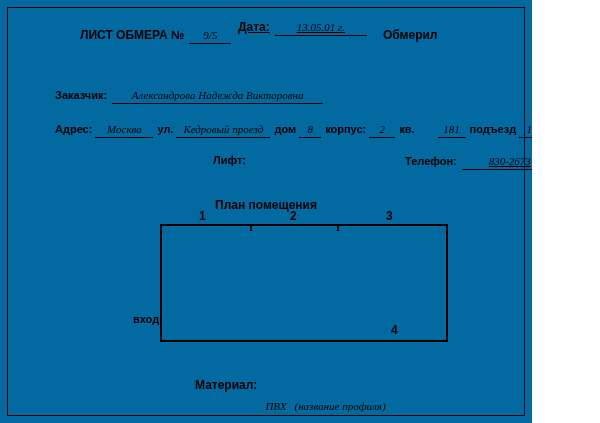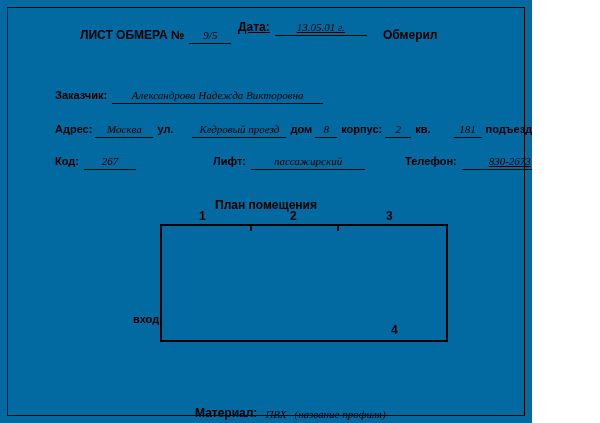--- a/index.html
+++ b/index.html
@@ -26,29 +26,29 @@
     font-style:italic;
     font-size:11px;
     line-height:14px;
     padding:0 3px 1px 3px;
   }
   .pair{display:flex;align-items:baseline;gap:3px;}
   .addr-row{position:absolute;left:55px;top:122px;display:flex;align-items:flex-start;gap:4px;white-space:nowrap;}
   
   .w36{min-width:36px;text-align:center;} .w88{min-width:86px;} .w100{min-width:100px;}
   .w205{min-width:205px;}
-  .w52{min-width:52px;} .w90{min-width:88px;margin-left:16px;} .w18{min-width:16px;}
+  .w52{min-width:52px;} .w90{min-width:88px;} .w18{min-width:16px;}
   .w22{min-width:20px;} .w24{min-width:22px;margin-left:20px;} .w16{min-width:14px;} .w20{min-width:18px;}
   .w48{min-width:46px;} .w110{min-width:108px;} .w92{min-width:90px;text-decoration:underline;}
   .plan-title{position:absolute;left:0;right:0;top:198px;text-align:center;font-weight:bold;font-size:12px;}
   .room-rect{position:absolute;left:160px;top:224px;width:284px;height:114px;border:2px solid #000;}
   .tick{position:absolute;width:2px;height:7px;background:#000;top:224px;}
   .wall-label{position:absolute;font-weight:bold;font-size:12px;}
   .entrance{position:absolute;left:133px;top:313px;font-weight:bold;font-size:11px;}
-  .material-row{position:absolute;left:195px;top:366px;display:flex;align-items:flex-end;gap:8px;}
+  .material-row{position:absolute;left:195px;top:358px;display:flex;align-items:center;gap:8px;}
   .material-val{
     font-family:"Liberation Serif",serif;font-style:italic;font-size:11px;margin-top:42px;
   }
 </style>
 </head>
 <body>
 
 <div class="canvas">
   <div class="border-frame"></div>
 
@@ -93,27 +93,22 @@
     <div class="pair">
       <span class="lbl">подъезд</span>
       <span class="val w16">1</span>
     </div>
     <div class="pair">
       <span class="lbl">этаж</span>
       <span class="val w20">14</span>
     </div>
   </div>
 
-  <div class="grp" style="left:55px;top:154px;">
-    <span class="lbl">Код:</span>
-    <span class="val w48">267</span>
-  </div>
   <div class="grp" style="left:213px;top:154px;">
     <span class="lbl">Лифт:</span>
-    <span class="val w110">пассажирский</span>
   </div>
   <div class="grp" style="left:405px;top:154px;">
     <span class="lbl">Телефон:</span>
     <span class="val w92">830-2673</span>
   </div>
 
   <div class="plan-title">План помещения</div>
 
   <div class="room-rect"></div>
   <div class="tick" style="left:250px;"></div>

